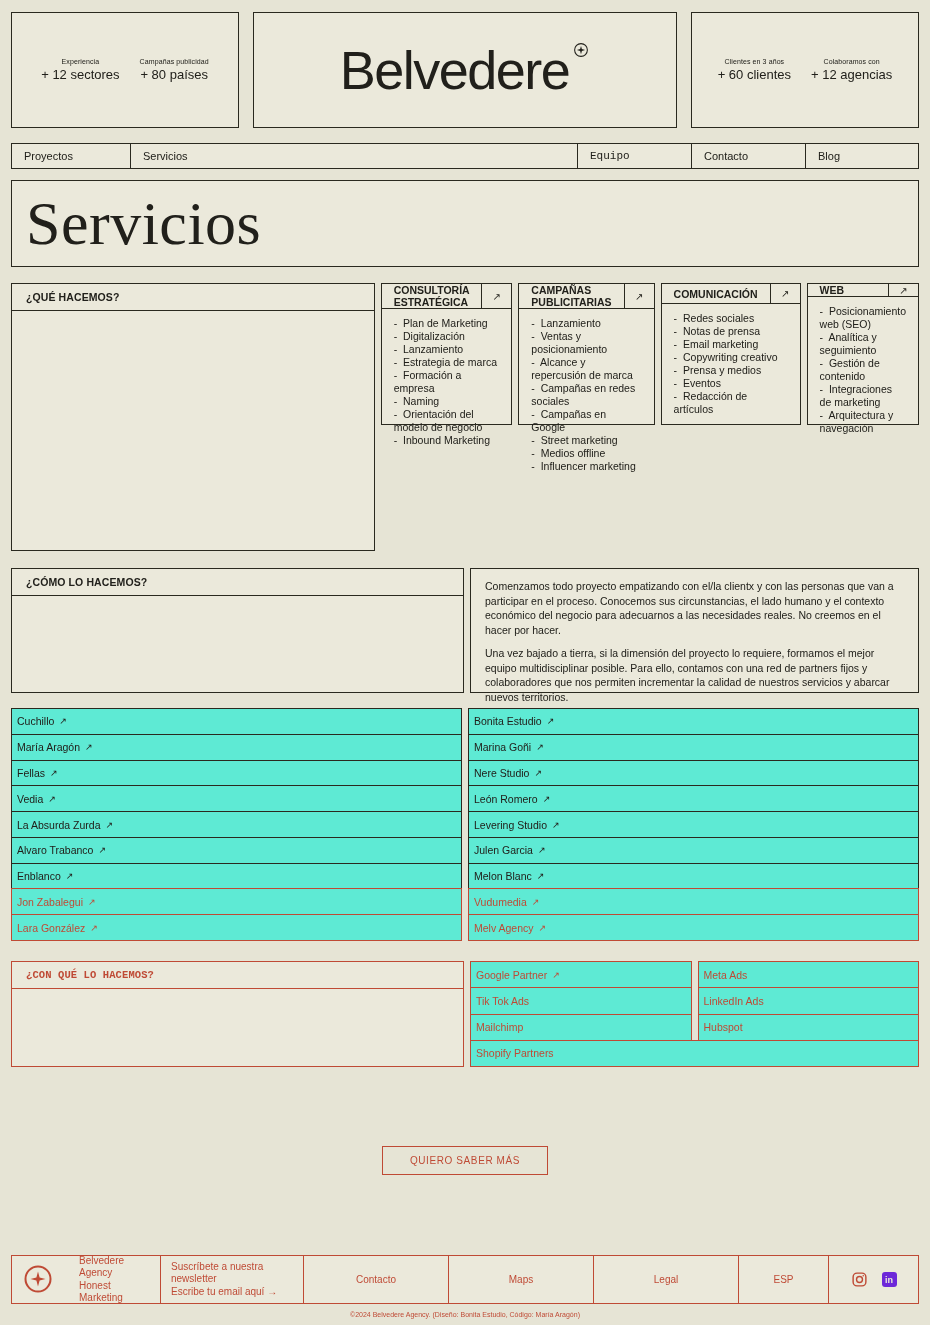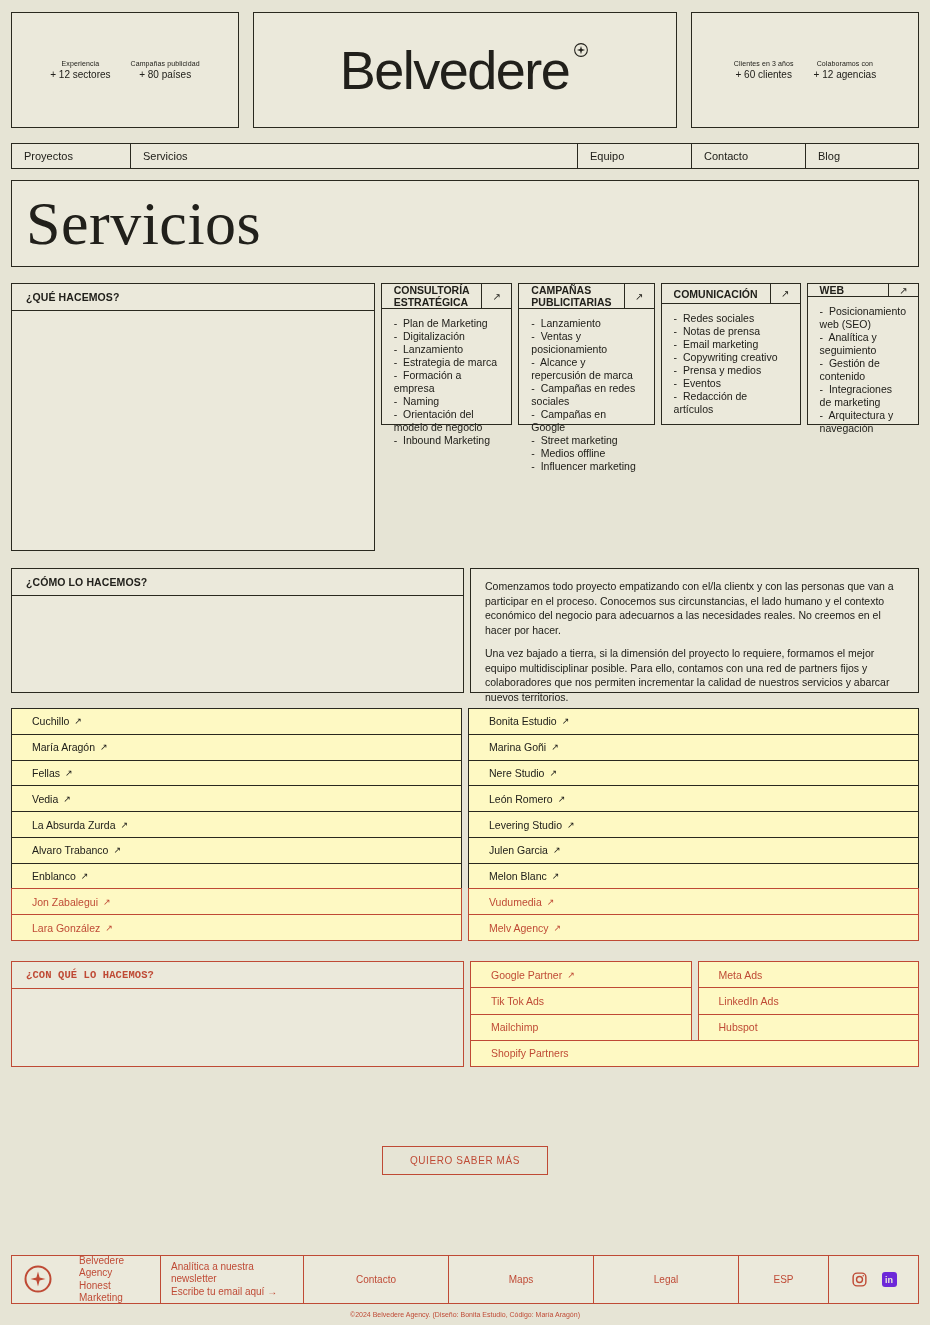--- a/index.html
+++ b/index.html
@@ -12,33 +12,33 @@
   .page { width:930px; padding:12px 11px 0; }
 
   .box { background:#ebe9db; border:1px solid #2a291f; }
 
   
   .topbar { display:flex; gap:14px; height:116px; }
   .stats-box { width:228px; display:flex; align-items:center; justify-content:center; gap:20px; }
   .logo-box { flex:1; display:flex; align-items:center; justify-content:center; }
   .stat { text-align:center; }
   .stat-label { font-size:7px; letter-spacing:0.1px; margin-bottom:2px; }
-  .stat-value { font-size:10px; }
+  .stat-value { font-size:13px; }
   .logo-wrap { display:flex; align-items:flex-start; }
   .logo-text { font-size:54px; letter-spacing:-1.5px; line-height:1; }
   .logo-mark { margin-top:-2px; margin-left:3px; }
 
   
   .nav { display:flex; height:26px; margin-top:15px; }
   .nav-cell { border:1px solid #2a291f; border-left:none; background:#ebe9db;
     display:flex; align-items:center; padding-left:12px; font-size:11px; cursor:pointer; }
   .nav-cell:first-child { border-left:1px solid #2a291f; }
   .nav-proyectos { width:120px; }
   .nav-servicios { flex:1; }
-  .nav-equipo { width:114px; }
+  .nav-equipo { width:114px;font-family:Liberation Mono, monospace; }
   .nav-contacto { width:114px; }
   .nav-blog { width:113px; }
 
   
   .title-box { margin-top:11px; height:87px; display:flex; align-items:center; padding-left:14px; }
   .title-box h1 { font-family:"Liberation Serif", serif; font-weight:400; font-size:62px; letter-spacing:0.5px; }
 
   
   .sec { display:flex; gap:6px; }
   .left-box { width:453px; display:flex; flex-direction:column; }
@@ -61,22 +61,22 @@
   .sec-how { margin-top:17px; height:125px; }
   .how-text { padding:10px 14px; font-size:10.5px; line-height:14.5px; }
   .how-text p { margin-bottom:9px; }
 
   
   .sec-who { margin-top:15px; height:233px; }
   .sec-with { margin-top:20px; height:106px; }
   .t-rows { flex:1; display:flex; flex-direction:column; }
   .t-row { display:flex; gap:6px; flex:1; margin-top:-1px; }
   .t-row:first-child { margin-top:0; }
-  .t-cell { flex:1; background:#fef9c3; border:1px solid #2a291f; display:flex; align-items:center;
-    padding:0 20px; font-size:10.5px; cursor:pointer; }
+  .t-cell { flex:1; background:#5eead4; border:1px solid #2a291f; display:flex; align-items:center;
+    padding:0 5px; font-size:10.5px; cursor:pointer; }
   .t-cell .arrow { font-size:9px; margin-left:5px; }
   .t-row.red { position:relative; z-index:1; }
   .t-row.red .t-cell { border-color:#bf4a35; color:#bf4a35; }
 
   .red-box { border-color:#bf4a35; color:#bf4a35; }
   .red-box .left-head { border-bottom-color:#bf4a35;font-family:Liberation Mono, monospace; }
   .sec-with .t-cell { border-color:#bf4a35; color:#bf4a35; }
 
   
   .cta-wrap { margin-top:79px; text-align:center; }
@@ -385,21 +385,21 @@
           <circle cx="15" cy="15" r="12.5" fill="none" stroke="#bf4a35" stroke-width="2"></circle>
           <path d="M15 7.5 L16.6 13.4 L22.5 15 L16.6 16.6 L15 22.5 L13.4 16.6 L7.5 15 L13.4 13.4 Z" fill="#bf4a35"></path>
         </svg>
       </span>
       <span class="lines">
         <div>Belvedere Agency</div>
         <div>Honest Marketing</div>
       </span>
     </div>
     <div class="f-cell f-news">
-      <div>Analítica a nuestra newsletter</div>
+      <div>Suscríbete a nuestra newsletter</div>
       <div class="news-link"><span>Escribe tu email aquí</span> <span>→</span></div>
     </div>
     <div class="f-cell f-link">Contacto</div>
     <div class="f-cell f-link">Maps</div>
     <div class="f-cell f-link">Legal</div>
     <div class="f-cell f-esp">ESP</div>
     <div class="f-cell f-social">
       <span class="ig-icon">
         <svg width="17" height="17" viewBox="0 0 24 24" fill="none" stroke="#bf4a35" stroke-width="2">
           <rect x="3" y="3" width="18" height="18" rx="5.5"></rect>

